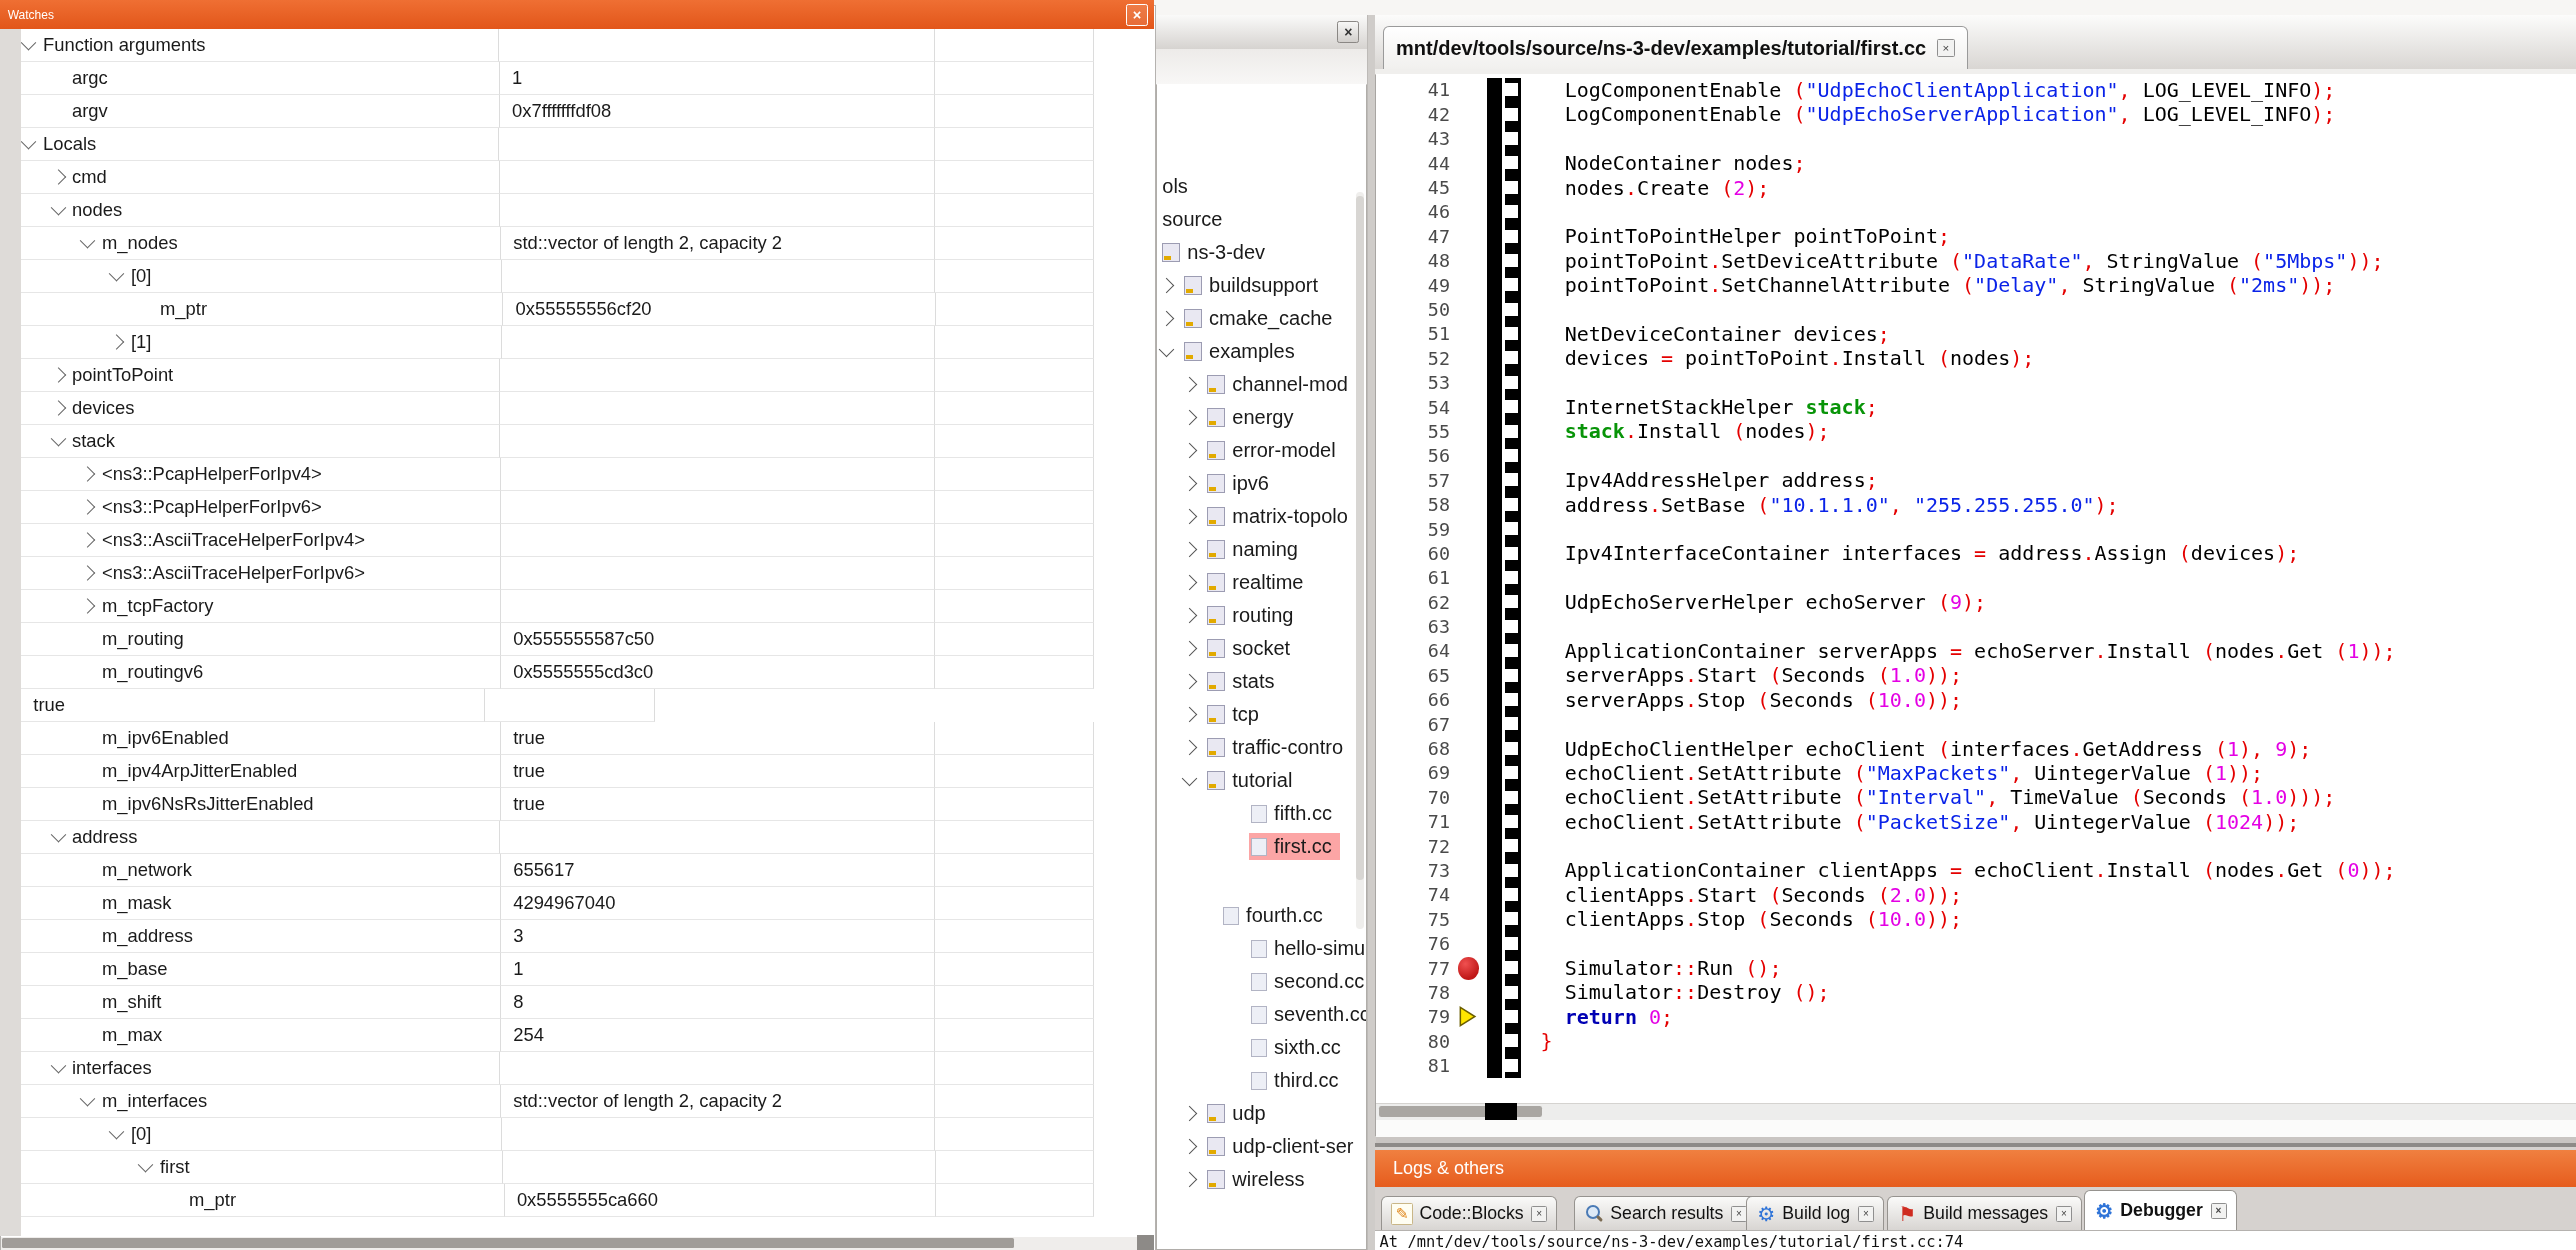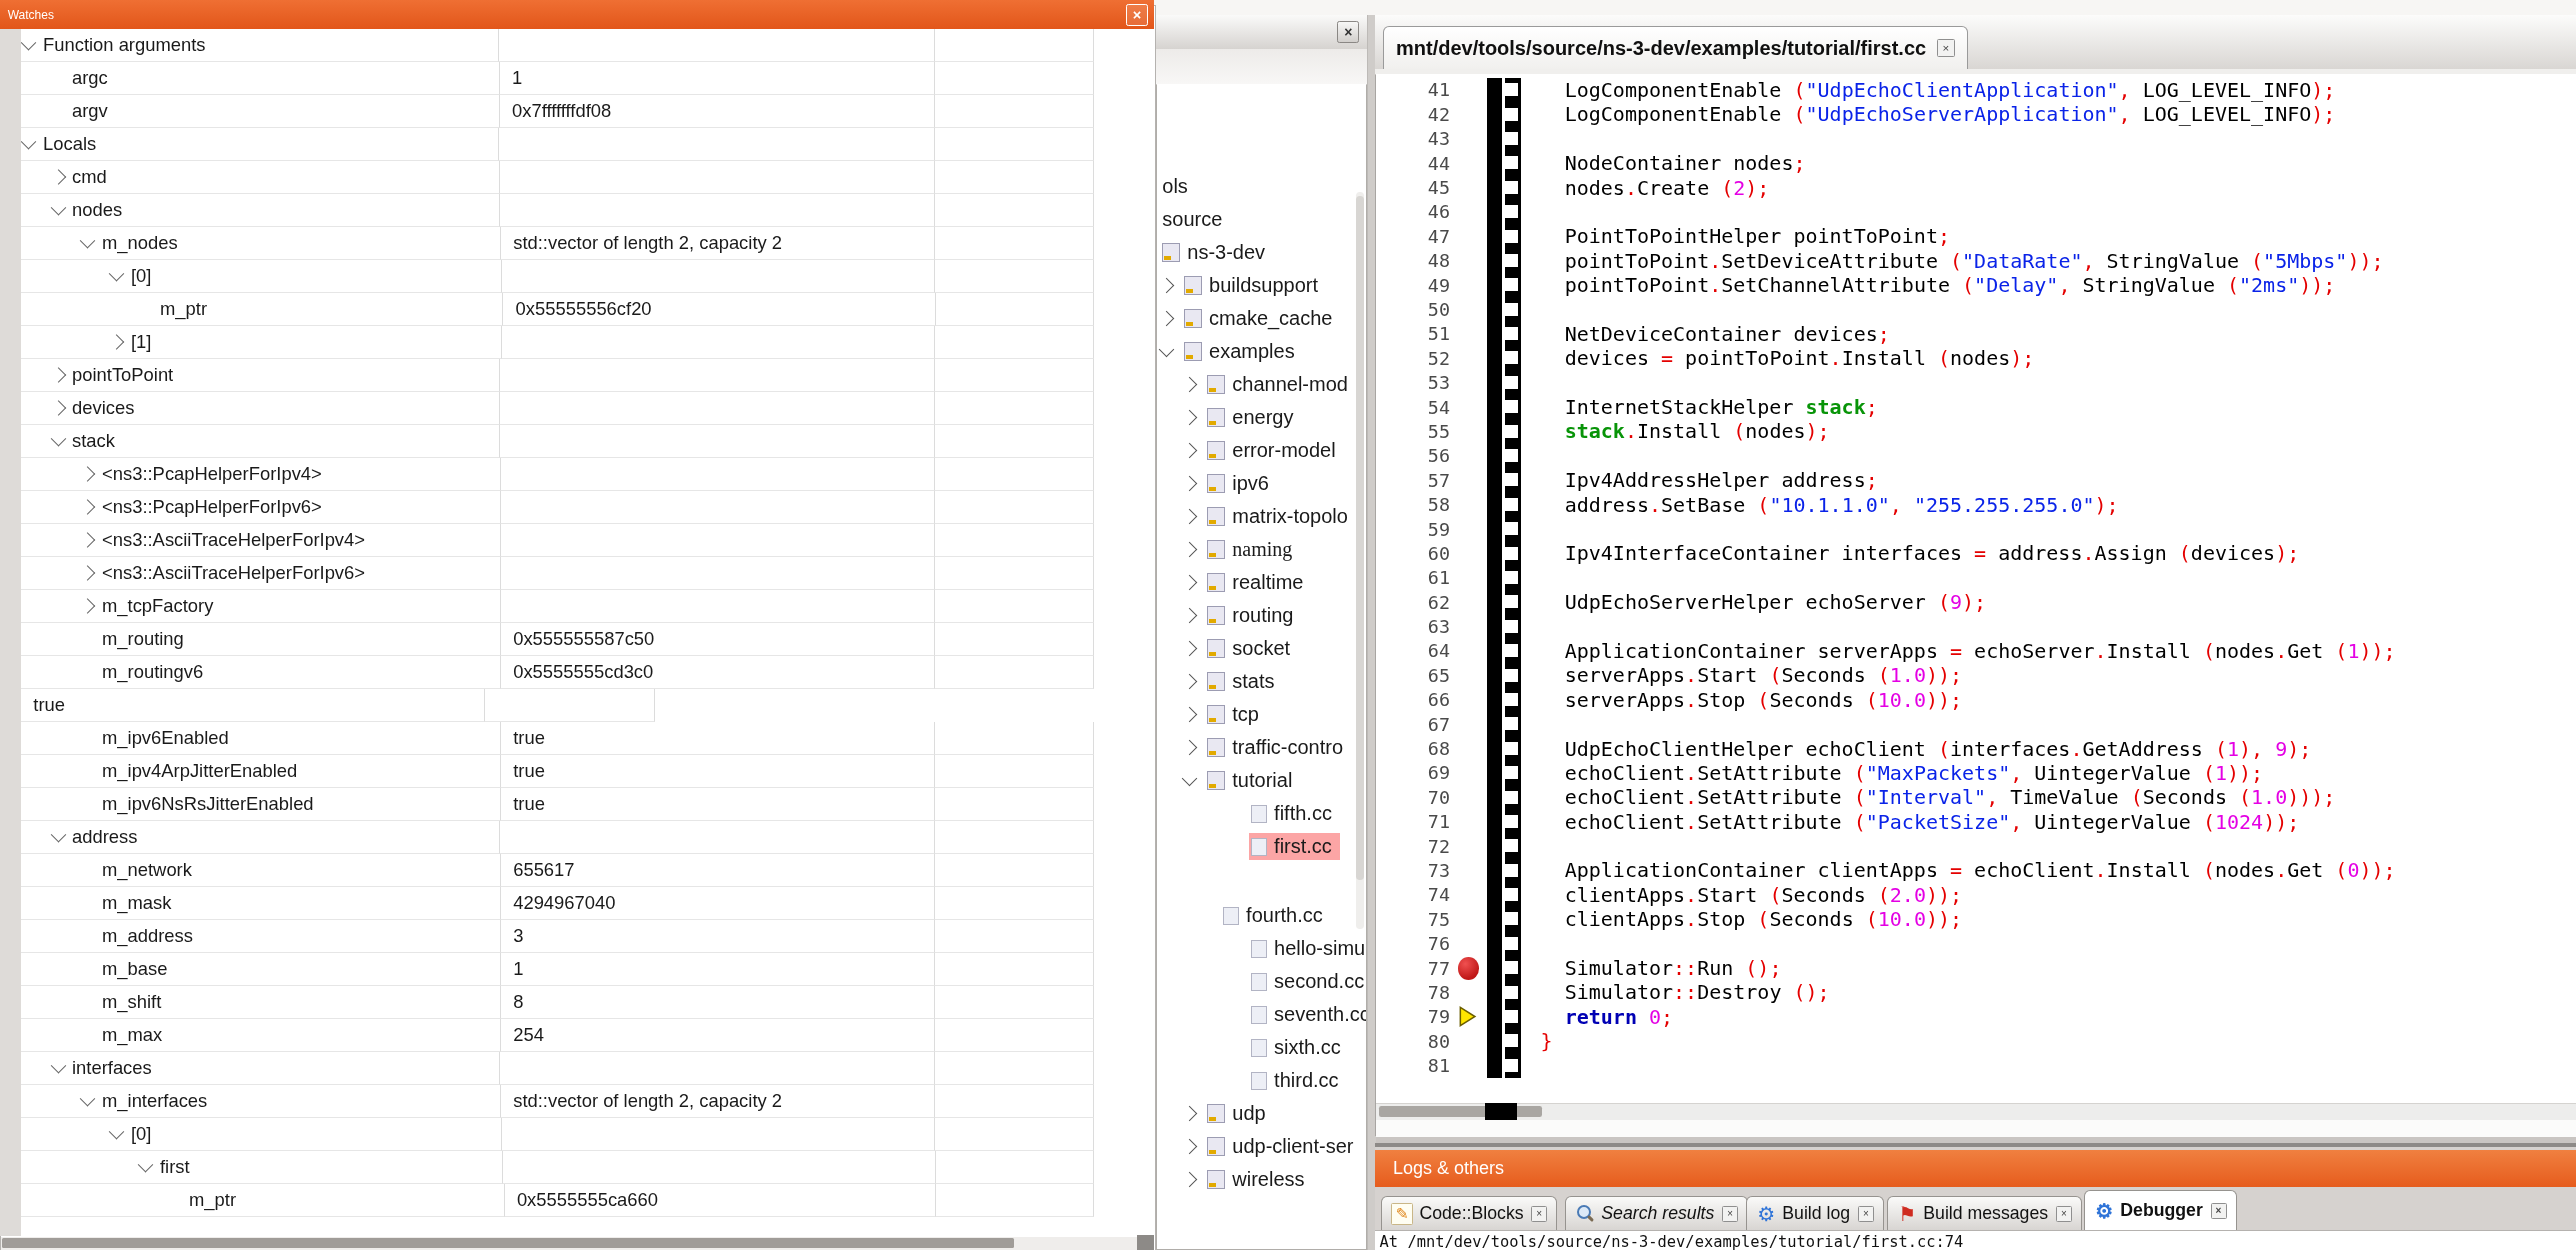--- a/index.html
+++ b/index.html
@@ -455,21 +455,21 @@
           <span>ipv6</span>
         </span>
       </div>
       <div class="trow" style="padding-left: 27px;">
         <span class="chev2 closed"></span>
         <span class="tsel">
           <span class="ticon folder"></span>
           <span>matrix-topolo</span>
         </span>
       </div>
-      <div class="trow" style="padding-left: 27px; font-family: Liberation Serif, serif;">
+      <div class="trow" style="padding-left: 27px;">
         <span class="chev2 closed"></span>
         <span class="tsel">
           <span class="ticon folder"></span>
           <span>naming</span>
         </span>
       </div>
       <div class="trow" style="padding-left: 27px;">
         <span class="chev2 closed"></span>
         <span class="tsel">
           <span class="ticon folder"></span>
@@ -864,21 +864,21 @@
 <div class="abs" id="logs"></div>
 <div class="abs" id="logs-title">
   <span class="cap">Logs &amp; others</span>
 </div>
 <div id="logs-tabs">
     <div class="ltab" style="left: 6.1px;">
       <span class="licon codeblocks-icon">✎</span>
       <span>Code::Blocks</span>
       <span class="xbox">×</span>
     </div>
-    <div class="ltab" style="left: 190px; font-style: italic;">
+    <div class="ltab" style="left: 199px;">
       <span class="licon search-icon"></span>
       <span>Search results</span>
       <span class="xbox">×</span>
     </div>
     <div class="ltab" style="left: 371px;">
       <span class="licon build-log-icon">⚙</span>
       <span>Build log</span>
       <span class="xbox">×</span>
     </div>
     <div class="ltab" style="left: 512px;">

